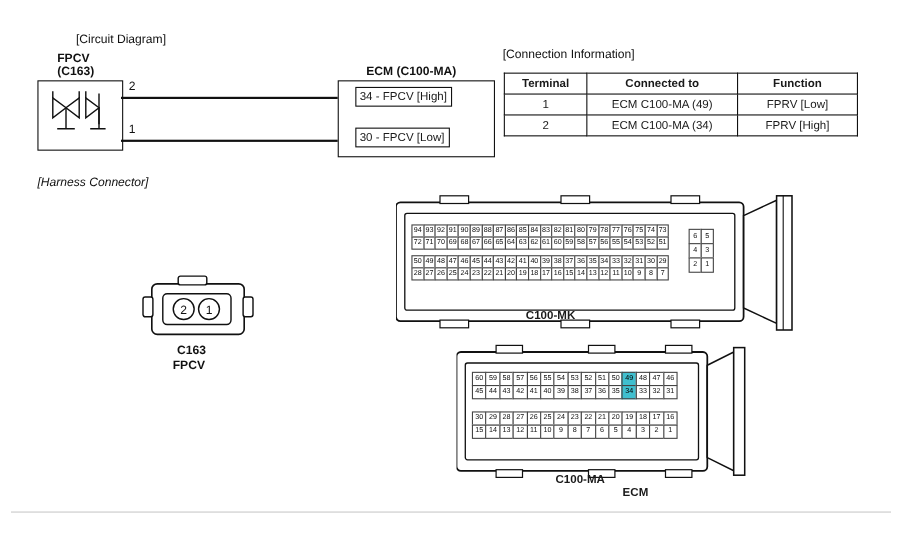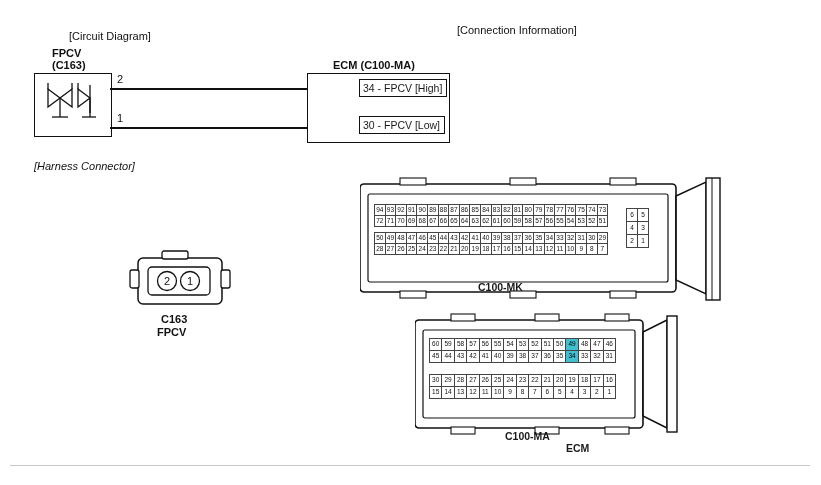--- a/index.html
+++ b/index.html
@@ -30,27 +30,27 @@
 
   .wire{position:absolute;background:#111;height:1.5px;}
 
   .ecm-title{left:333px;top:59px;font-weight:bold;font-size:11px;}
   .ecm-box{
     position:absolute;left:307px;top:73px;width:141px;height:68px;
     border:1.5px solid #111;background:#fff;
   }
   .pinlabel{
     position:absolute;border:1.5px solid #111;background:#fff;
-    font-size:10.5px;padding:2px 4px 2px 3px;white-space:nowrap;margin-left:36px;
+    font-size:10.5px;padding:2px 4px 2px 3px;white-space:nowrap;
   }
   #ecm-pin-34{left:323px;top:79px;}
   #ecm-pin-49{left:323px;top:116px;}
 
   
-  #conn-section-title{left:457px;top:24px;text-align:right;}
+  #conn-section-title{left:457px;top:44px;text-align:right;}
   table.conn{
     position:absolute;left:458px;top:66px;border-collapse:collapse;
     font-size:10.5px;background:#fff;
   }
   table.conn th, table.conn td{
     border:1px solid #111;padding:3px 6px;text-align:center;font-weight:normal;
   }
   table.conn th{font-weight:bold;}
   table.conn td.c0{width:62px;}
   table.conn td.c1{width:124px;}
@@ -110,20 +110,41 @@
 
   <div class="wire" style="left:110px;top:88px;width:213px;"></div>
   <div class="wire" style="left:110px;top:127px;width:213px;"></div>
 
   <div class="lbl ecm-title">ECM (C100-MA)</div>
   <div class="ecm-box"></div>
   <div class="pinlabel" id="ecm-pin-34">34 - FPCV [High]</div>
   <div class="pinlabel" id="ecm-pin-49">30 - FPCV [Low]</div>
 
   <div class="lbl" id="conn-section-title">[Connection Information]</div>
+  <table class="conn">
+    <thead>
+      <tr>
+        <th class="c0">Terminal</th>
+        <th class="c1">Connected to</th>
+        <th class="c2">Function</th>
+      </tr>
+    </thead>
+    <tbody>
+      <tr>
+        <td class="c0">1</td>
+        <td class="c1">ECM C100-MA (49)</td>
+        <td class="c2">FPRV [Low]</td>
+      </tr>
+      <tr>
+        <td class="c0">2</td>
+        <td class="c1">ECM C100-MA (34)</td>
+        <td class="c2">FPRV [High]</td>
+      </tr>
+    </tbody>
+  </table>
 
   <div class="lbl" id="harness-section-title">[Harness Connector]</div>
 
   <svg class="c163-wrap" width="110" height="62" viewBox="0 0 110 62">
     <rect x="10" y="8" width="84" height="46" rx="5" ry="5" fill="#fff" stroke="#111" stroke-width="1.5"></rect>
     <rect x="2" y="20" width="9" height="18" rx="2" fill="#fff" stroke="#111" stroke-width="1.3"></rect>
     <rect x="93" y="20" width="9" height="18" rx="2" fill="#fff" stroke="#111" stroke-width="1.3"></rect>
     <rect x="34" y="1" width="26" height="8" rx="2" fill="#fff" stroke="#111" stroke-width="1.3"></rect>
     <rect x="20" y="17" width="62" height="28" rx="4" fill="#fff" stroke="#111" stroke-width="1.3"></rect>
     <circle cx="39" cy="31" r="9.5" fill="#fff" stroke="#111" stroke-width="1.3"></circle>

